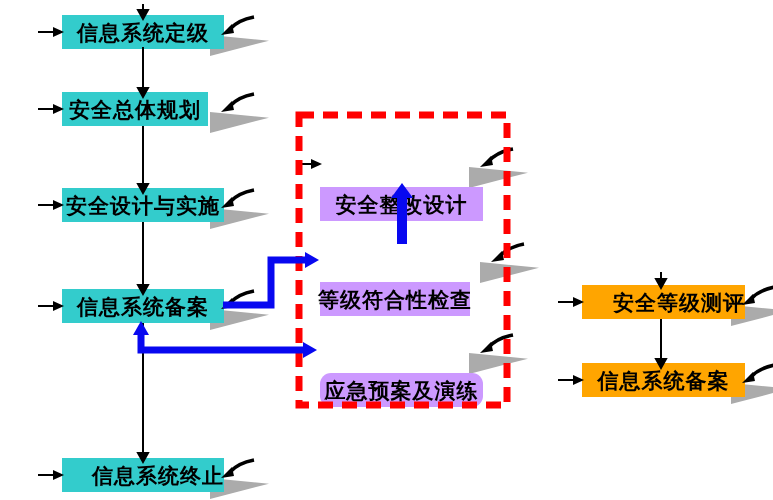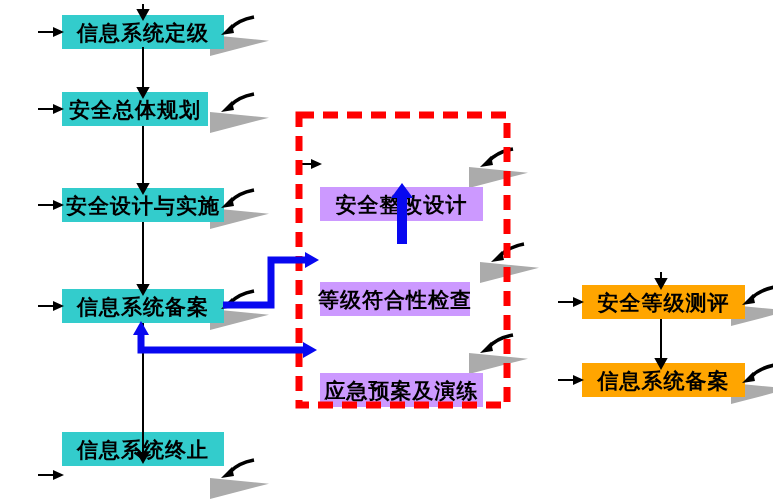--- a/index.html
+++ b/index.html
@@ -13,27 +13,27 @@
     letter-spacing:1px;white-space:nowrap;
   }
   .cy{background:#33CCCC;}
   .pu{background:#CC99FF;margin-top:40px;}
   .or{background:#FFA500;}
   
   #cy1{left:62px;top:15px;width:162px;height:34px;}
   #cy2{left:62px;top:92px;width:146px;height:34px;}
   #cy3{left:62px;top:188px;width:162px;height:34px;}
   #cy4{left:62px;top:289px;width:162px;height:34px;}
-  #cy5{left:62px;top:432px;width:162px;height:34px;}
+  #cy5{left:62px;top:458px;width:162px;height:34px;justify-content:flex-end;}
   
   #p1{left:320px;top:147px;width:163px;height:34px;}
   #p2{left:320px;top:242px;width:150px;height:34px;}
-  #p3{left:320px;top:333px;width:163px;height:34px;}
+  #p3{left:320px;top:333px;width:163px;height:34px;border-radius:11px;}
   
-  #o1{left:582px;top:285px;width:163px;height:34px;}
+  #o1{left:582px;top:285px;width:163px;height:34px;justify-content:flex-end;}
   #o2{left:582px;top:363px;width:163px;height:34px;align-items:center;}
   .flag{
     position:absolute;width:59px;height:21px;background:#ABABAB;z-index:0;
     clip-path:polygon(0% 0%,100% 27%,0% 100%);
   }
   .swoosh{position:absolute;width:38px;height:24px;z-index:2;}
   #overlay{position:absolute;left:0;top:0;z-index:3;pointer-events:none;}
 </style>
 </head>
 <body>

